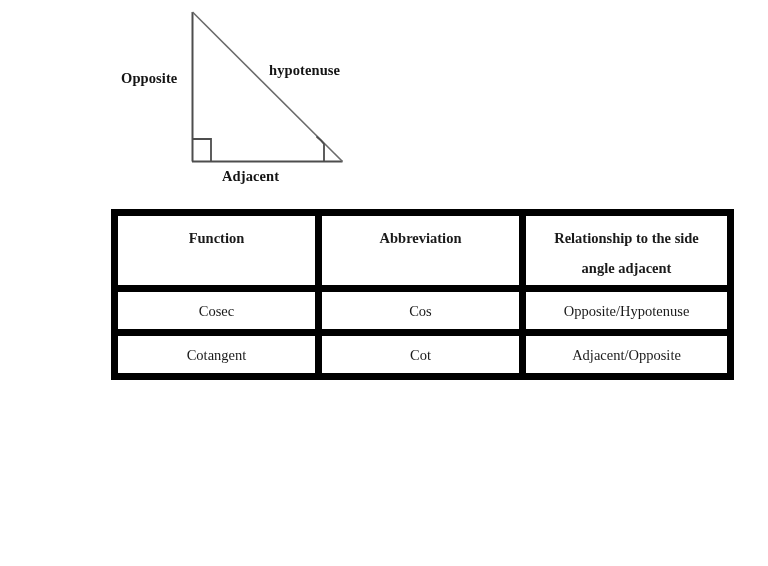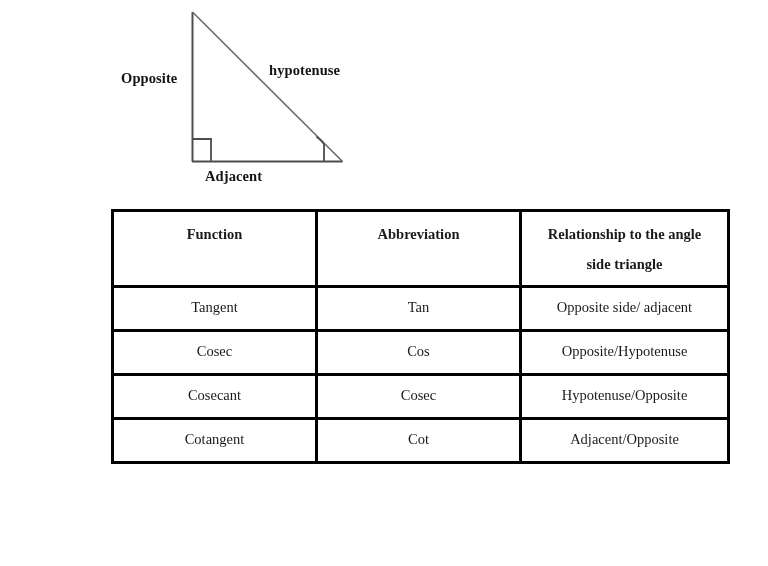--- a/index.html
+++ b/index.html
@@ -35,37 +35,37 @@
     font-family: "Liberation Serif", "DejaVu Serif", serif;
     font-weight: bold;
     font-size: 14.5px;
     letter-spacing: 0.1px;
     color: #141414;
     white-space: nowrap;
     line-height: 1;
   }
   #label-opposite   { left: 121px; top: 71px; }
   #label-hypotenuse { left: 269px; top: 63px; }
-  #label-adjacent   { left: 205px; top: 169px; }
+  #label-adjacent   { left: 222px; top: 169px; }
 
   
   #trig-table-wrap {
     position: absolute;
     left: 111px;
     top: 209px;
     width: 616px;
   }
   table.trig-table {
     border-collapse: collapse;
     width: 616px;
     table-layout: fixed;
   }
   table.trig-table th,
   table.trig-table td {
-    border: 3px solid #000000;
+    border: 7px solid #000000;
     text-align: center;
     vertical-align: top;
     padding: 0;
     font-size: 14.5px;
     color: #1a1a1a;
   }
   col.col-function     { width: 204px; }
   col.col-abbrev       { width: 204px; }
   col.col-relationship { width: 208px; }
 
@@ -128,58 +128,36 @@
     </colgroup>
     <thead>
       <tr>
         <th>
           <span class="hdr-inner">Function</span>
         </th>
         <th>
           <span class="hdr-inner">Abbreviation</span>
         </th>
         <th>
-          <span class="hdr-inner">Relationship to the angle</span>
-          <span class="hdr-inner">side triangle</span>
+          <span class="hdr-inner">Relationship to the side</span>
+          <span class="hdr-inner">angle adjacent</span>
         </th>
       </tr>
     </thead>
     <tbody id="trig-table-body">
 
-        <tr>
-          <td>
-            <span class="cell-inner">Tangent</span>
-          </td>
-          <td>
-            <span class="cell-inner">Tan</span>
-          </td>
-          <td>
-            <span class="cell-inner">Opposite side/ adjacent</span>
-          </td>
-        </tr>
         <tr>
           <td>
             <span class="cell-inner">Cosec</span>
           </td>
           <td>
             <span class="cell-inner">Cos</span>
           </td>
           <td>
             <span class="cell-inner">Opposite/Hypotenuse</span>
-          </td>
-        </tr>
-        <tr>
-          <td>
-            <span class="cell-inner">Cosecant</span>
-          </td>
-          <td>
-            <span class="cell-inner">Cosec</span>
-          </td>
-          <td>
-            <span class="cell-inner">Hypotenuse/Opposite</span>
           </td>
         </tr>
         <tr>
           <td>
             <span class="cell-inner">Cotangent</span>
           </td>
           <td>
             <span class="cell-inner">Cot</span>
           </td>
           <td>

